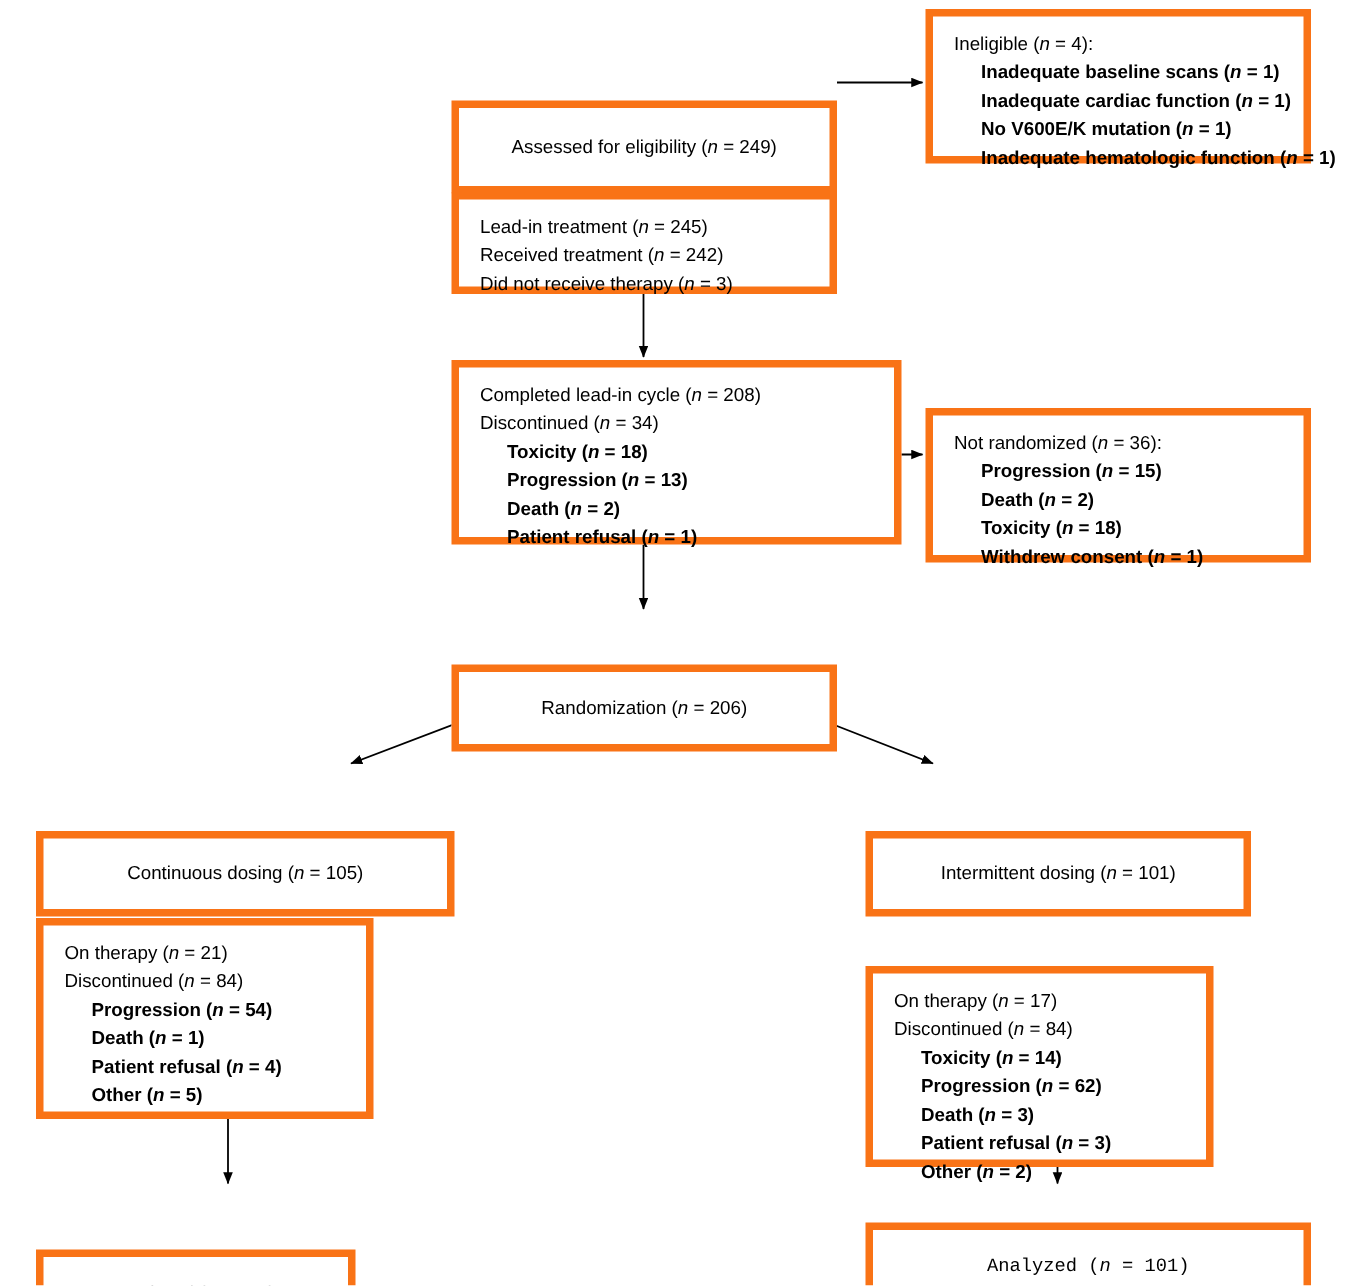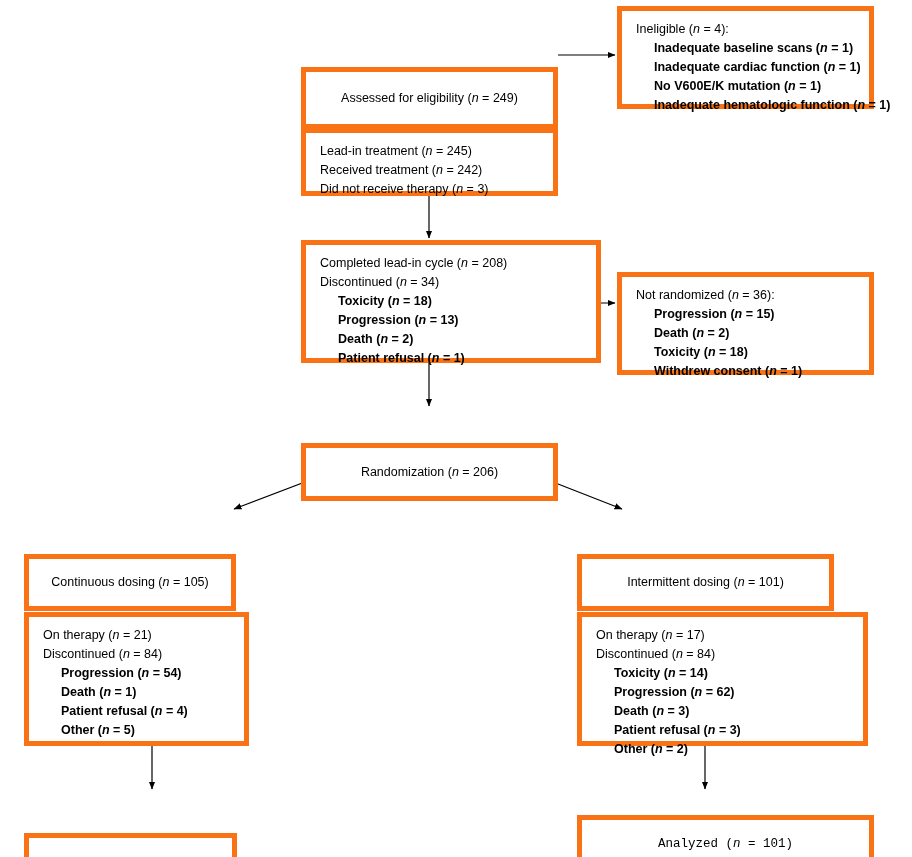--- a/index.html
+++ b/index.html
@@ -138,21 +138,21 @@
         <div class="line indent">Withdrew consent (<span class="it">n</span> = 1)</div>
       </div>
   </div>
 
   <div class="node center" style="left:301px; top:400px; width:257px; height:58px;">
     <div class="node-lines">
         <div class="line">Randomization (<span class="it">n</span> = 206)</div>
       </div>
   </div>
 
-  <div class="node center" style="left:24px; top:511px; width:212px; height:57px;">
+  <div class="node center" style="left:24px; top:511px; width:279px; height:57px;">
     <div class="node-lines">
         <div class="line">Continuous dosing (<span class="it">n</span> = 105)</div>
       </div>
   </div>
 
   <div class="node center" style="left:577px; top:511px; width:257px; height:57px;">
     <div class="node-lines">
         <div class="line">Intermittent dosing (<span class="it">n</span> = 101)</div>
       </div>
   </div>
@@ -161,21 +161,21 @@
     <div class="node-lines">
         <div class="line">On therapy (<span class="it">n</span> = 21)</div>
         <div class="line">Discontinued (<span class="it">n</span> = 84)</div>
         <div class="line indent">Progression (<span class="it">n</span> = 54)</div>
         <div class="line indent">Death (<span class="it">n</span> = 1)</div>
         <div class="line indent">Patient refusal (<span class="it">n</span> = 4)</div>
         <div class="line indent">Other (<span class="it">n</span> = 5)</div>
       </div>
   </div>
 
-  <div class="node list" style="left:577px; top:612px; width:291px; height:134px;">
+  <div class="node list" style="left:577px; top:644px; width:232px; height:134px;">
     <div class="node-lines">
         <div class="line">On therapy (<span class="it">n</span> = 17)</div>
         <div class="line">Discontinued (<span class="it">n</span> = 84)</div>
         <div class="line indent">Toxicity (<span class="it">n</span> = 14)</div>
         <div class="line indent">Progression (<span class="it">n</span> = 62)</div>
         <div class="line indent">Death (<span class="it">n</span> = 3)</div>
         <div class="line indent">Patient refusal (<span class="it">n</span> = 3)</div>
         <div class="line indent">Other (<span class="it">n</span> = 2)</div>
       </div>
   </div>

